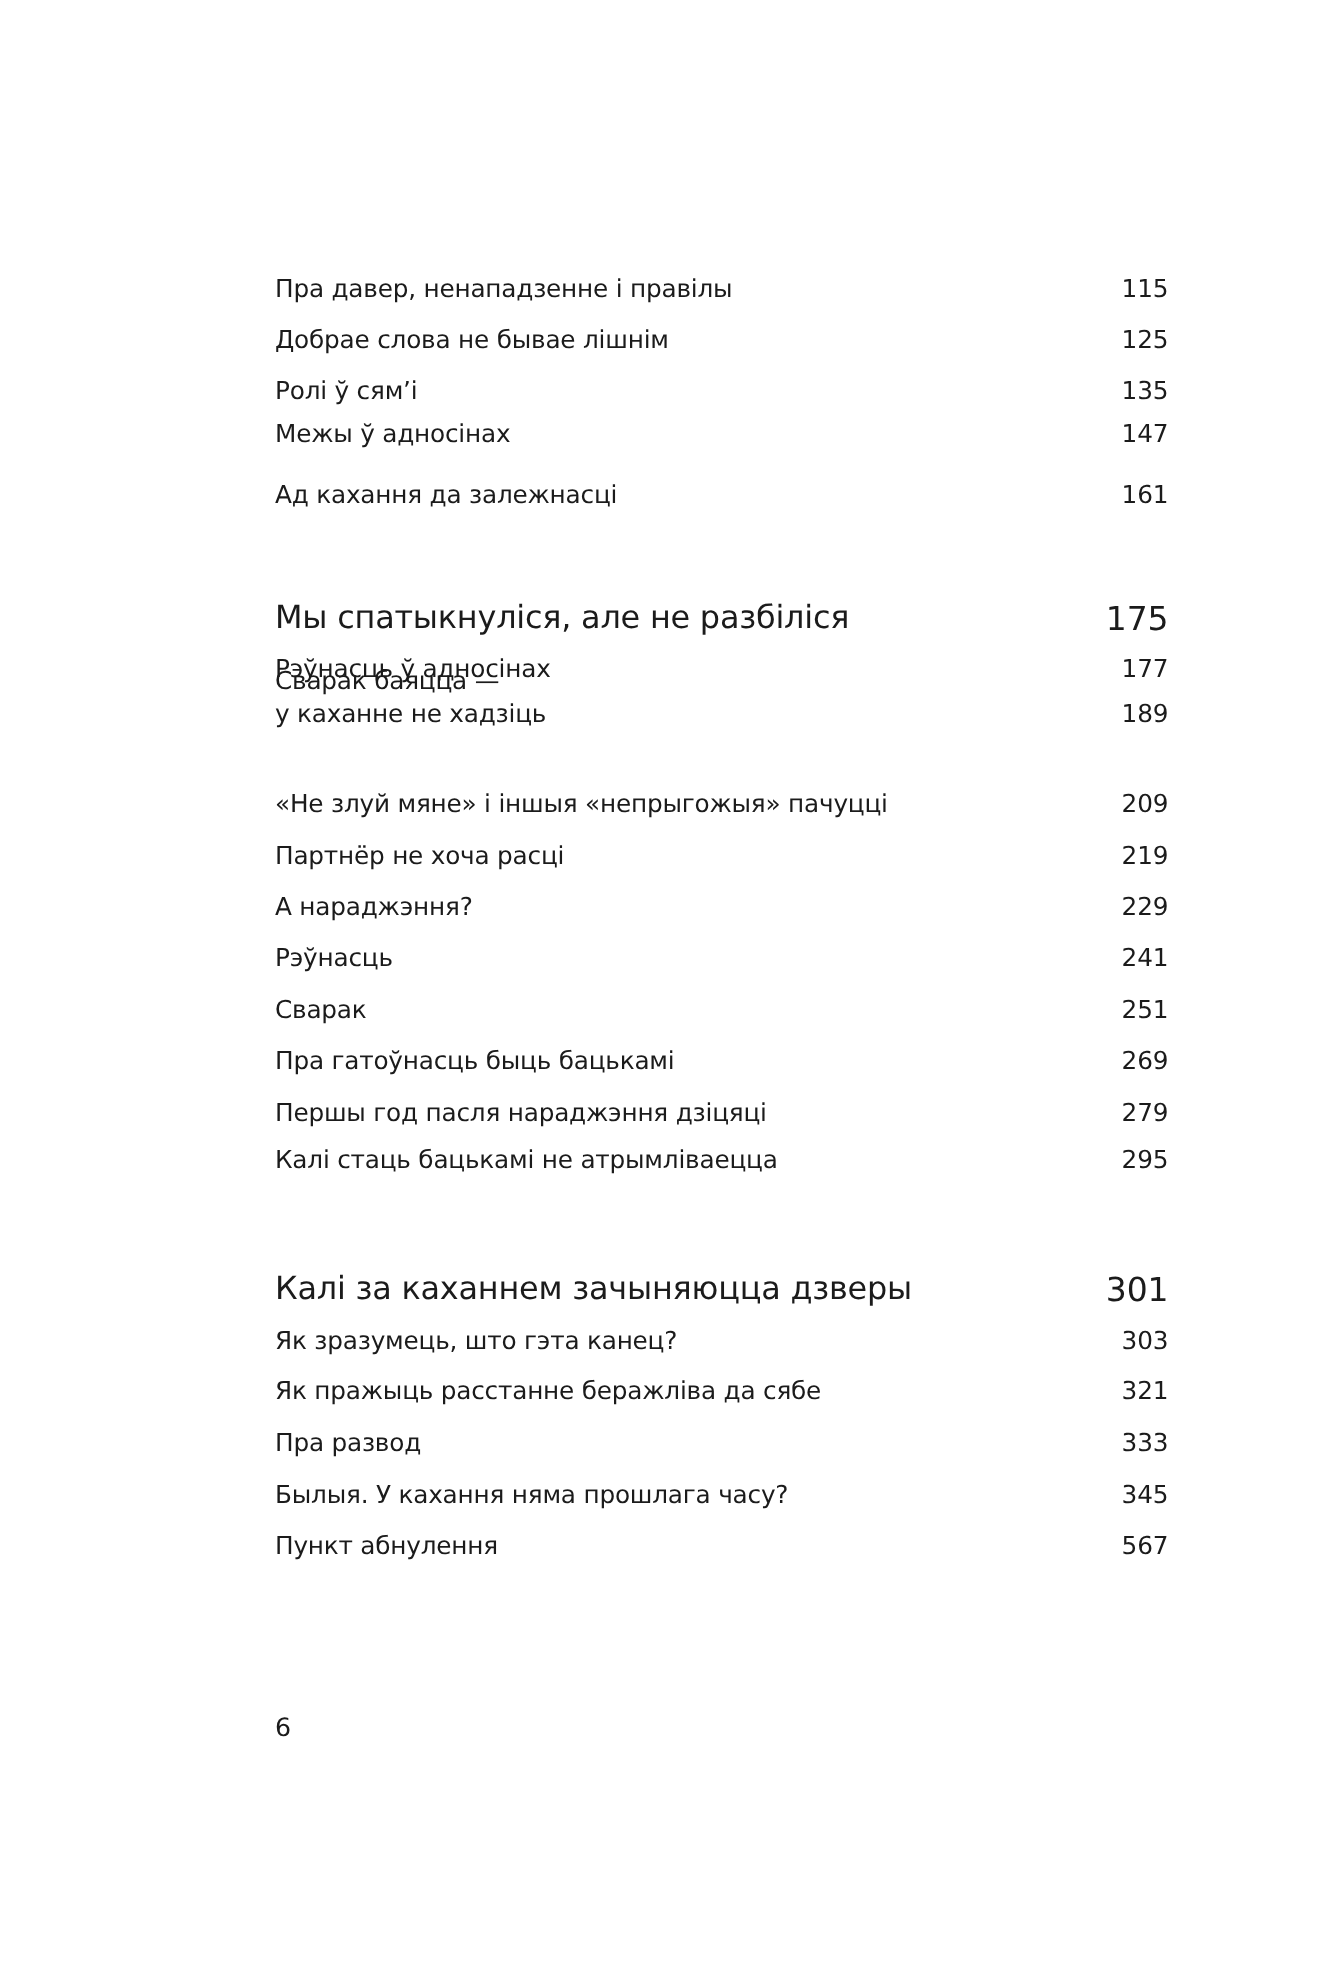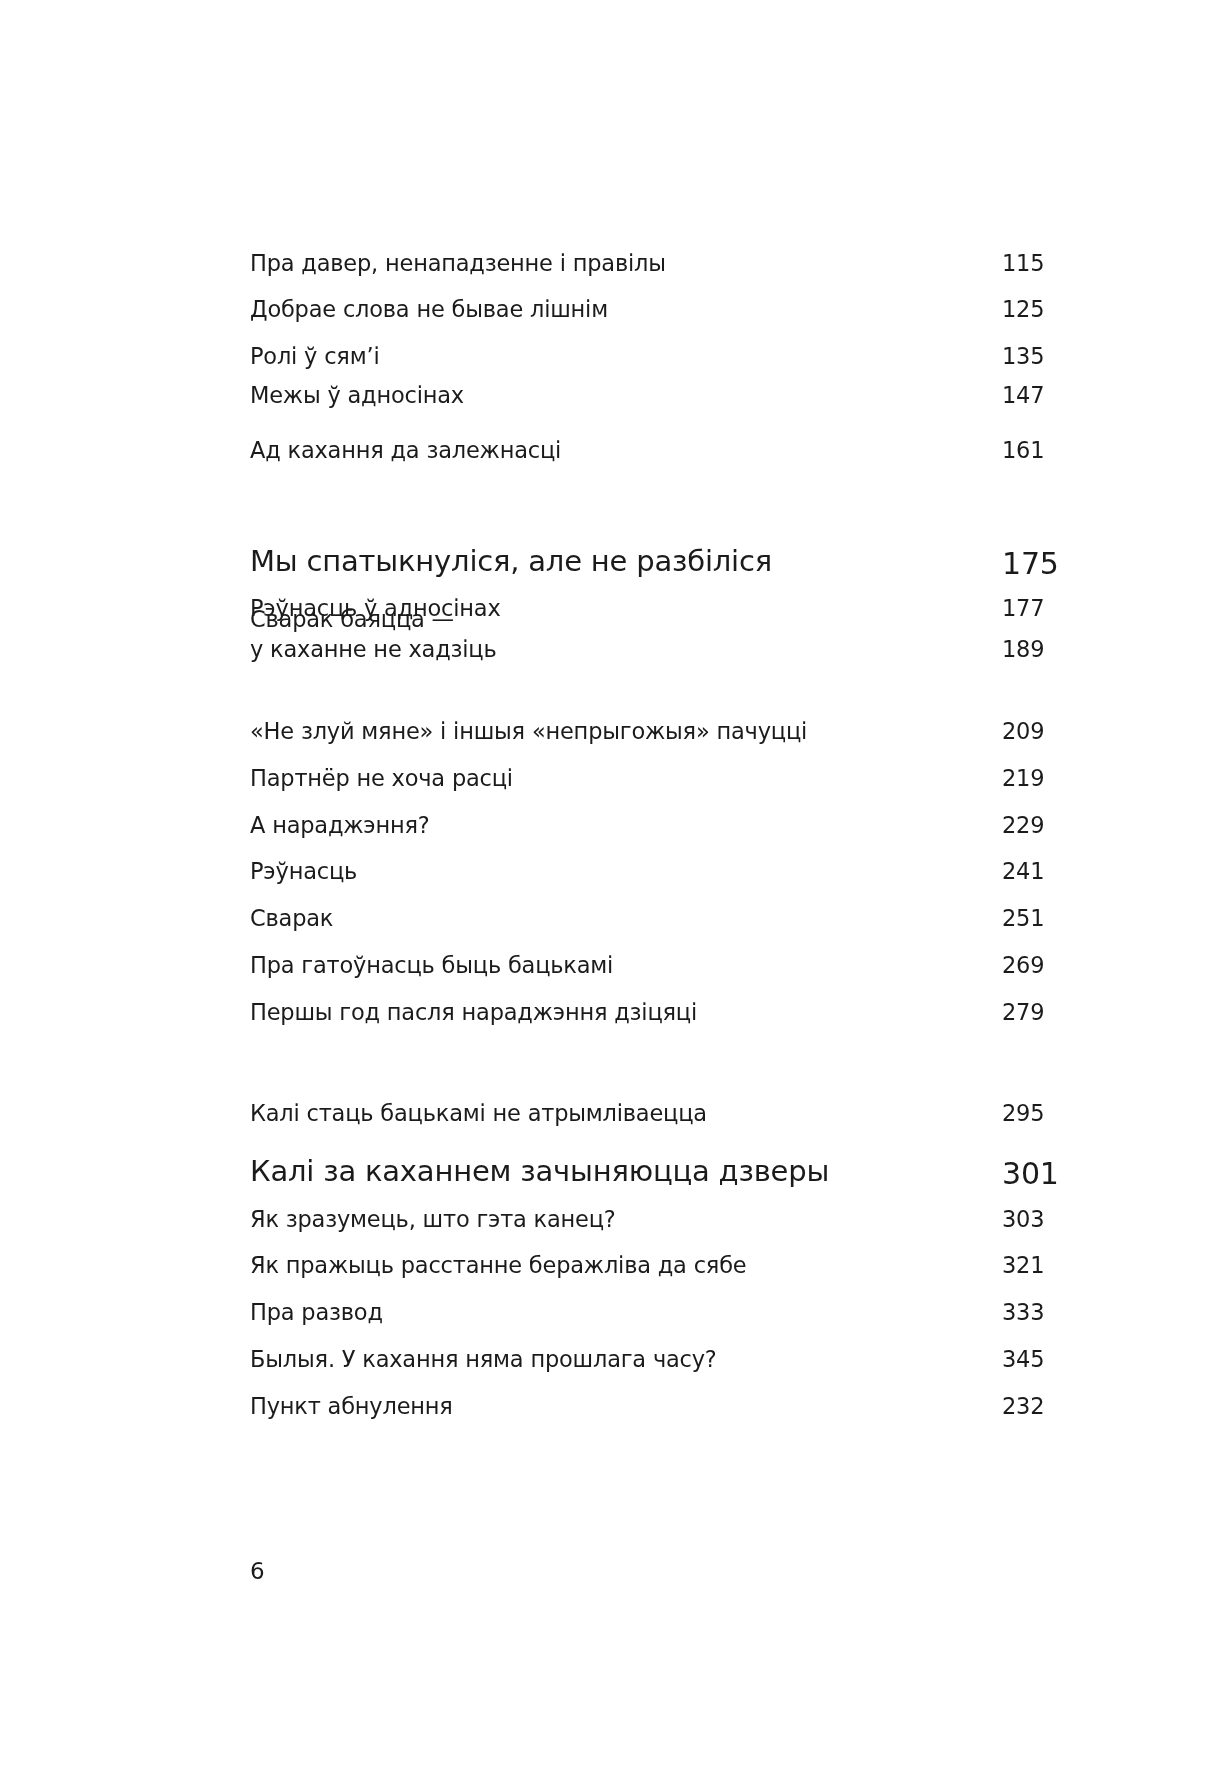--- a/index.html
+++ b/index.html
@@ -39,20 +39,21 @@
       letter-spacing: -0.2px;
     }
     .row.heading .num {
       font-size: 30px;
       line-height: 30px;
     }
     .title {
       white-space: pre-line;
     }
     .num {
+      text-align: right;
       min-width: 60px;
     }
     .footer-page {
       position: absolute;
       left: 250px;
       top: 1556px;
       font-size: 23px;
       line-height: 30px;
     }
   </style>
@@ -116,21 +117,21 @@
     <span class="num">251</span>
   </div>
   <div class="row" style="top:950px">
     <span class="title">Пра гатоўнасць быць бацькамі</span>
     <span class="num">269</span>
   </div>
   <div class="row" style="top:997px">
     <span class="title">Першы год пасля нараджэння дзіцяці</span>
     <span class="num">279</span>
   </div>
-  <div class="row" style="top:1098px">
+  <div class="row" style="top:1040px">
     <span class="title">Калі стаць бацькамі не атрымліваецца</span>
     <span class="num">295</span>
   </div>
 
   <div class="row heading" style="top:1153px">
     <span class="title">Калі за каханнем зачыняюцца дзверы</span>
     <span class="num">301</span>
   </div>
   <div class="row" style="top:1204px">
     <span class="title">Як зразумець, што гэта канец?</span>
@@ -143,17 +144,17 @@
   <div class="row" style="top:1297px">
     <span class="title">Пра развод</span>
     <span class="num">333</span>
   </div>
   <div class="row" style="top:1344px">
     <span class="title">Былыя. У кахання няма прошлага часу?</span>
     <span class="num">345</span>
   </div>
   <div class="row" style="top:1391px">
     <span class="title">Пункт абнулення</span>
-    <span class="num">232</span>
+    <span class="num">567</span>
   </div>
 </div>
 
 <div class="footer-page">6</div>
 
 </body></html>

